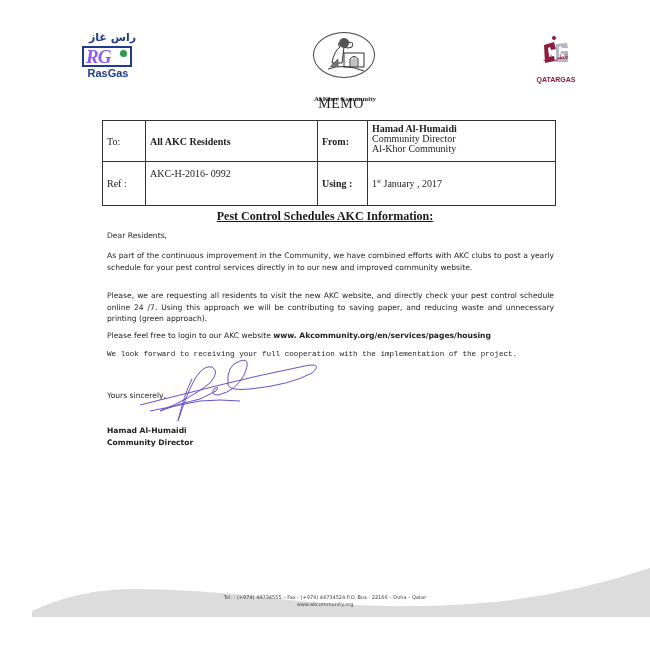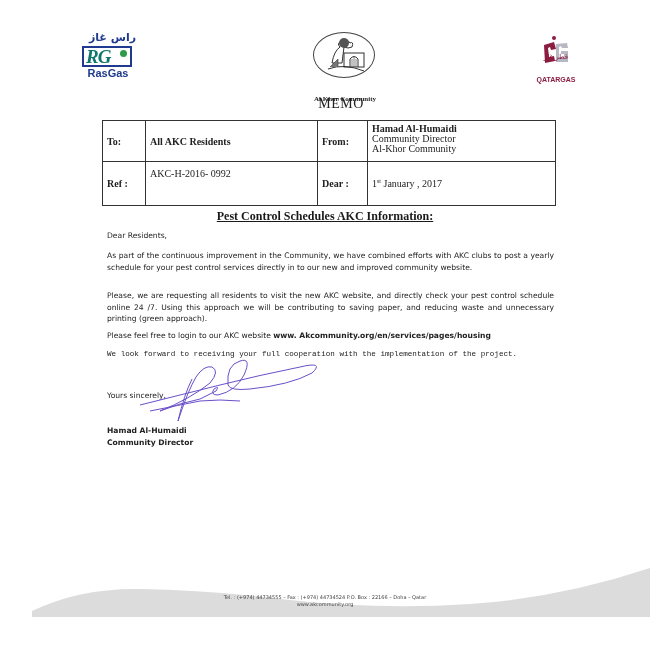--- a/index.html
+++ b/index.html
@@ -3,38 +3,38 @@
 <meta charset="utf-8">
 <style>
   html, body { margin: 0; padding: 0; }
   body { width: 650px; height: 650px; background: #ffffff; position: relative; overflow: hidden; font-family: "DejaVu Sans", sans-serif; color: #1a1a1a; }
   .abs { position: absolute; }
 
   
   .rasgas { left: 80px; top: 32px; width: 56px; height: 48px; }
   .rasgas .ar { position: absolute; left: 0; top: 0; width: 56px; text-align: right; font-size: 11px; font-weight: bold; color: #1f3a8f; font-family: "DejaVu Sans", sans-serif; line-height: 12px; }
   .rasgas .box { position: absolute; left: 2px; top: 14px; width: 50px; height: 21px; border: 2px solid #1f3a8f; background: #fff; box-sizing: border-box; }
-  .rasgas .box .rg { position: absolute; left: 2px; top: -2px; font-size: 19px; font-weight: bold; color: #0f766e; font-family: "Liberation Serif", serif; font-style: italic; letter-spacing: -1px; }
+  .rasgas .box .rg { position: absolute; left: 2px; top: -2px; font-size: 19px; font-weight: bold; color: #8b5cf6; font-family: "Liberation Serif", serif; font-style: italic; letter-spacing: -1px; }
   .rasgas .box .dot { position: absolute; right: 3px; top: 2px; width: 7px; height: 7px; background: #2e9b4b; border-radius: 50%; }
   .rasgas .en { position: absolute; left: 0; top: 35px; width: 56px; text-align: center; font-size: 11px; font-weight: bold; color: #1f3a8f; font-family: "Liberation Sans", sans-serif; }
 
   .akc { left: 305px; top: 32px; width: 80px; height: 62px; }
   .akc .emblem { position: absolute; left: 8px; top: 0; width: 62px; height: 46px; border: 1px solid #444; border-radius: 50%; box-sizing: border-box; overflow: hidden; }
   .akc .label { position: absolute; left: -6px; top: 47px; width: 92px; text-align: center; font-family: "Liberation Serif", serif; font-size: 7px; font-weight: bold; color: #222; margin-top: 16px; }
 
   .qg { left: 530px; top: 35px; width: 52px; height: 55px; }
   .qg .ar { position: absolute; left: 0; top: 18px; width: 52px; text-align: center; font-size: 7px; color: #8b1d41; }
   .qg .en { position: absolute; left: 0; top: 41px; width: 52px; text-align: center; font-size: 7px; font-weight: bold; color: #8b1d41; font-family: "Liberation Sans", sans-serif; }
 
   .memo-title { left: 0; width: 650px; top: 96px; text-align: center; font-family: "Liberation Serif", serif; font-size: 14px; letter-spacing: 0.5px; color: #222; padding-left: 16px; }
 
   
   table.hdr { position: absolute; left: 102px; top: 120px; width: 454px; border-collapse: collapse; font-family: "Liberation Serif", serif; font-size: 10px; color: #222; }
   table.hdr td { border: 1.5px solid #333; padding: 0 4px; vertical-align: middle; height: 37px; }
-  table.hdr td.lbl { font-weight: bold; width: 34px; border-radius: 7px; }
+  table.hdr td.lbl { font-weight: normal; width: 34px; border-radius: 7px; }
   table.hdr td.lbl2 { font-weight: bold; width: 41px; }
   table.hdr td.v1 { width: 163px; }
   table.hdr td.top { vertical-align: top; padding-top: 3px; }
   .b { font-weight: bold; }
   .from-lines div { line-height: 10px; }
   sup { font-size: 6px; }
 
   .subject { left: 0; width: 650px; top: 209px; text-align: center; font-family: "Liberation Serif", serif; font-size: 12px; font-weight: bold; text-decoration: underline; }
 
   .body { left: 107px; width: 447px; font-family: "DejaVu Sans", sans-serif; font-size: 7.6px; line-height: 11.5px; color: #222; }
@@ -104,21 +104,21 @@
     <td class="lbl2">From:</td>
     <td class="top from-lines">
       <div class="b">Hamad Al-Humaidi</div>
       <div>Community Director</div>
       <div>Al-Khor Community</div>
     </td>
   </tr>
   <tr>
     <td class="lbl">Ref :</td>
     <td class="v1 top" style="padding-top:6px">AKC-H-2016- 0992</td>
-    <td class="lbl2">Dear :</td>
+    <td class="lbl2">Using :</td>
     <td><span>1</span><sup>st</sup><span> January , 2017</span></td>
   </tr>
 </tbody>
   </table>
 
 <div class="abs subject">Pest Control Schedules AKC Information:</div>
 
 <div class="abs body salutation">Dear Residents,</div>
 <div class="abs body p1">
     <p>As part of the continuous improvement in the Community, we have combined efforts with AKC clubs to post a yearly schedule for your pest control services directly in to our new and improved community website.</p>

